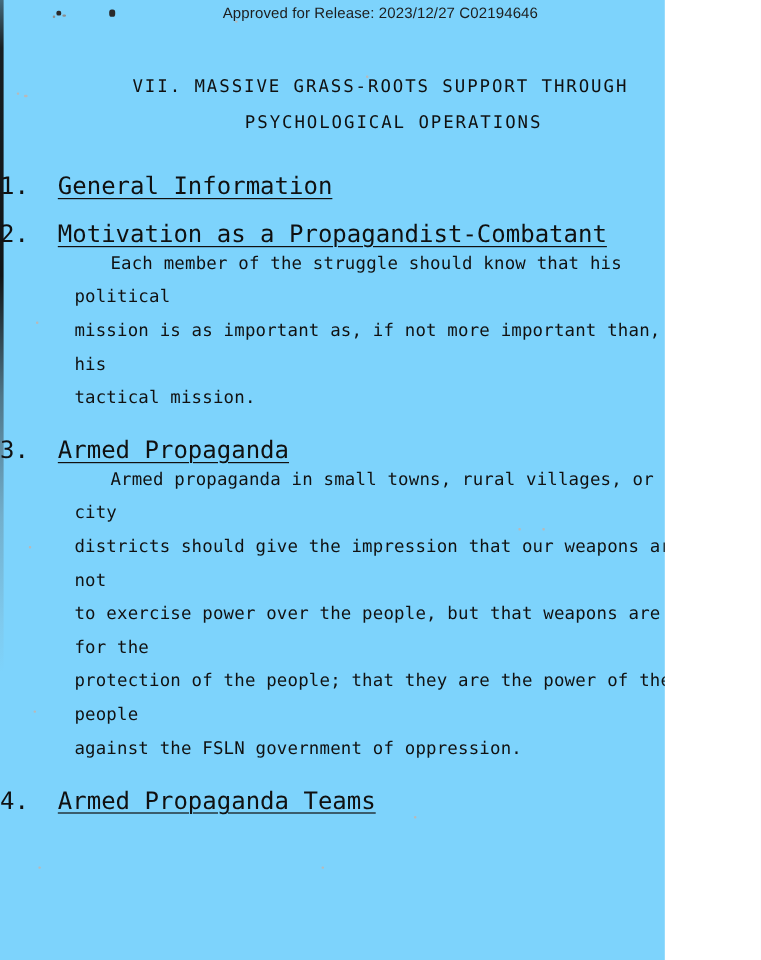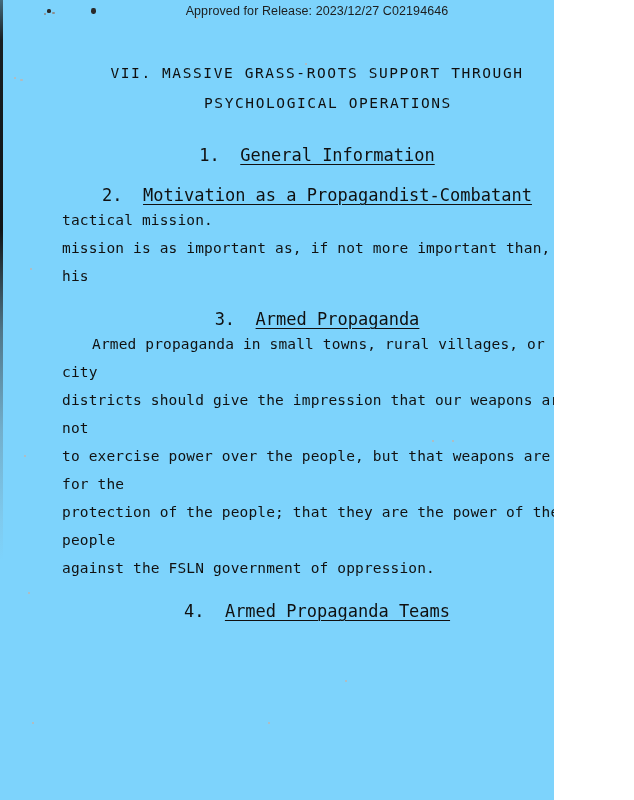--- a/index.html
+++ b/index.html
@@ -71,22 +71,22 @@
     font-size: 14.5px;
     line-height: 30px;
     color: #101010;
   }
   .title-line-1 { padding-left: 0; }
   .title-line-2 { padding-left: 22px; }
 
   .section { margin: 0; }
 
   .section-heading {
-    text-align: center;
-    font-size: 17px;
+    text-align: left;
+    font-size: 20px;
     line-height: 22px;
     white-space: pre;
     color: #101010;
   }
   .section-heading .num { text-decoration: none; }
   .section-heading .ttl {
     text-decoration: underline;
     text-underline-offset: 3px;
     text-decoration-thickness: 1.3px;
   }
@@ -150,21 +150,21 @@
 
     <div class="gap-title"></div>
 
     <div id="sections">
         <div class="section">
           <div class="section-heading"><span class="num">1.</span>  <span class="ttl">General Information</span></div>
           <div class="gap-m"></div>
         </div>
         <div class="section">
           <div class="section-heading"><span class="num">2.</span>  <span class="ttl">Motivation as a Propagandist-Combatant</span></div>
-          <p class="para"><span class="ln">tactical mission.</span><span class="ln">mission is as important as, if not more important than, his</span></p>
+          <p class="para"><span class="ln indent">Each member of the struggle should know that his political</span><span class="ln">mission is as important as, if not more important than, his</span><span class="ln">tactical mission.</span></p>
           <div class="gap-m"></div>
         </div>
         <div class="section">
           <div class="section-heading"><span class="num">3.</span>  <span class="ttl">Armed Propaganda</span></div>
           <p class="para"><span class="ln indent">Armed propaganda in small towns, rural villages, or city</span><span class="ln">districts should give the impression that our weapons are not</span><span class="ln">to exercise power over the people, but that weapons are for the</span><span class="ln">protection of the people; that they are the power of the people</span><span class="ln">against the FSLN government of oppression.</span></p>
           <div class="gap-m"></div>
         </div>
         <div class="section">
           <div class="section-heading"><span class="num">4.</span>  <span class="ttl">Armed Propaganda Teams</span></div>
         </div>

